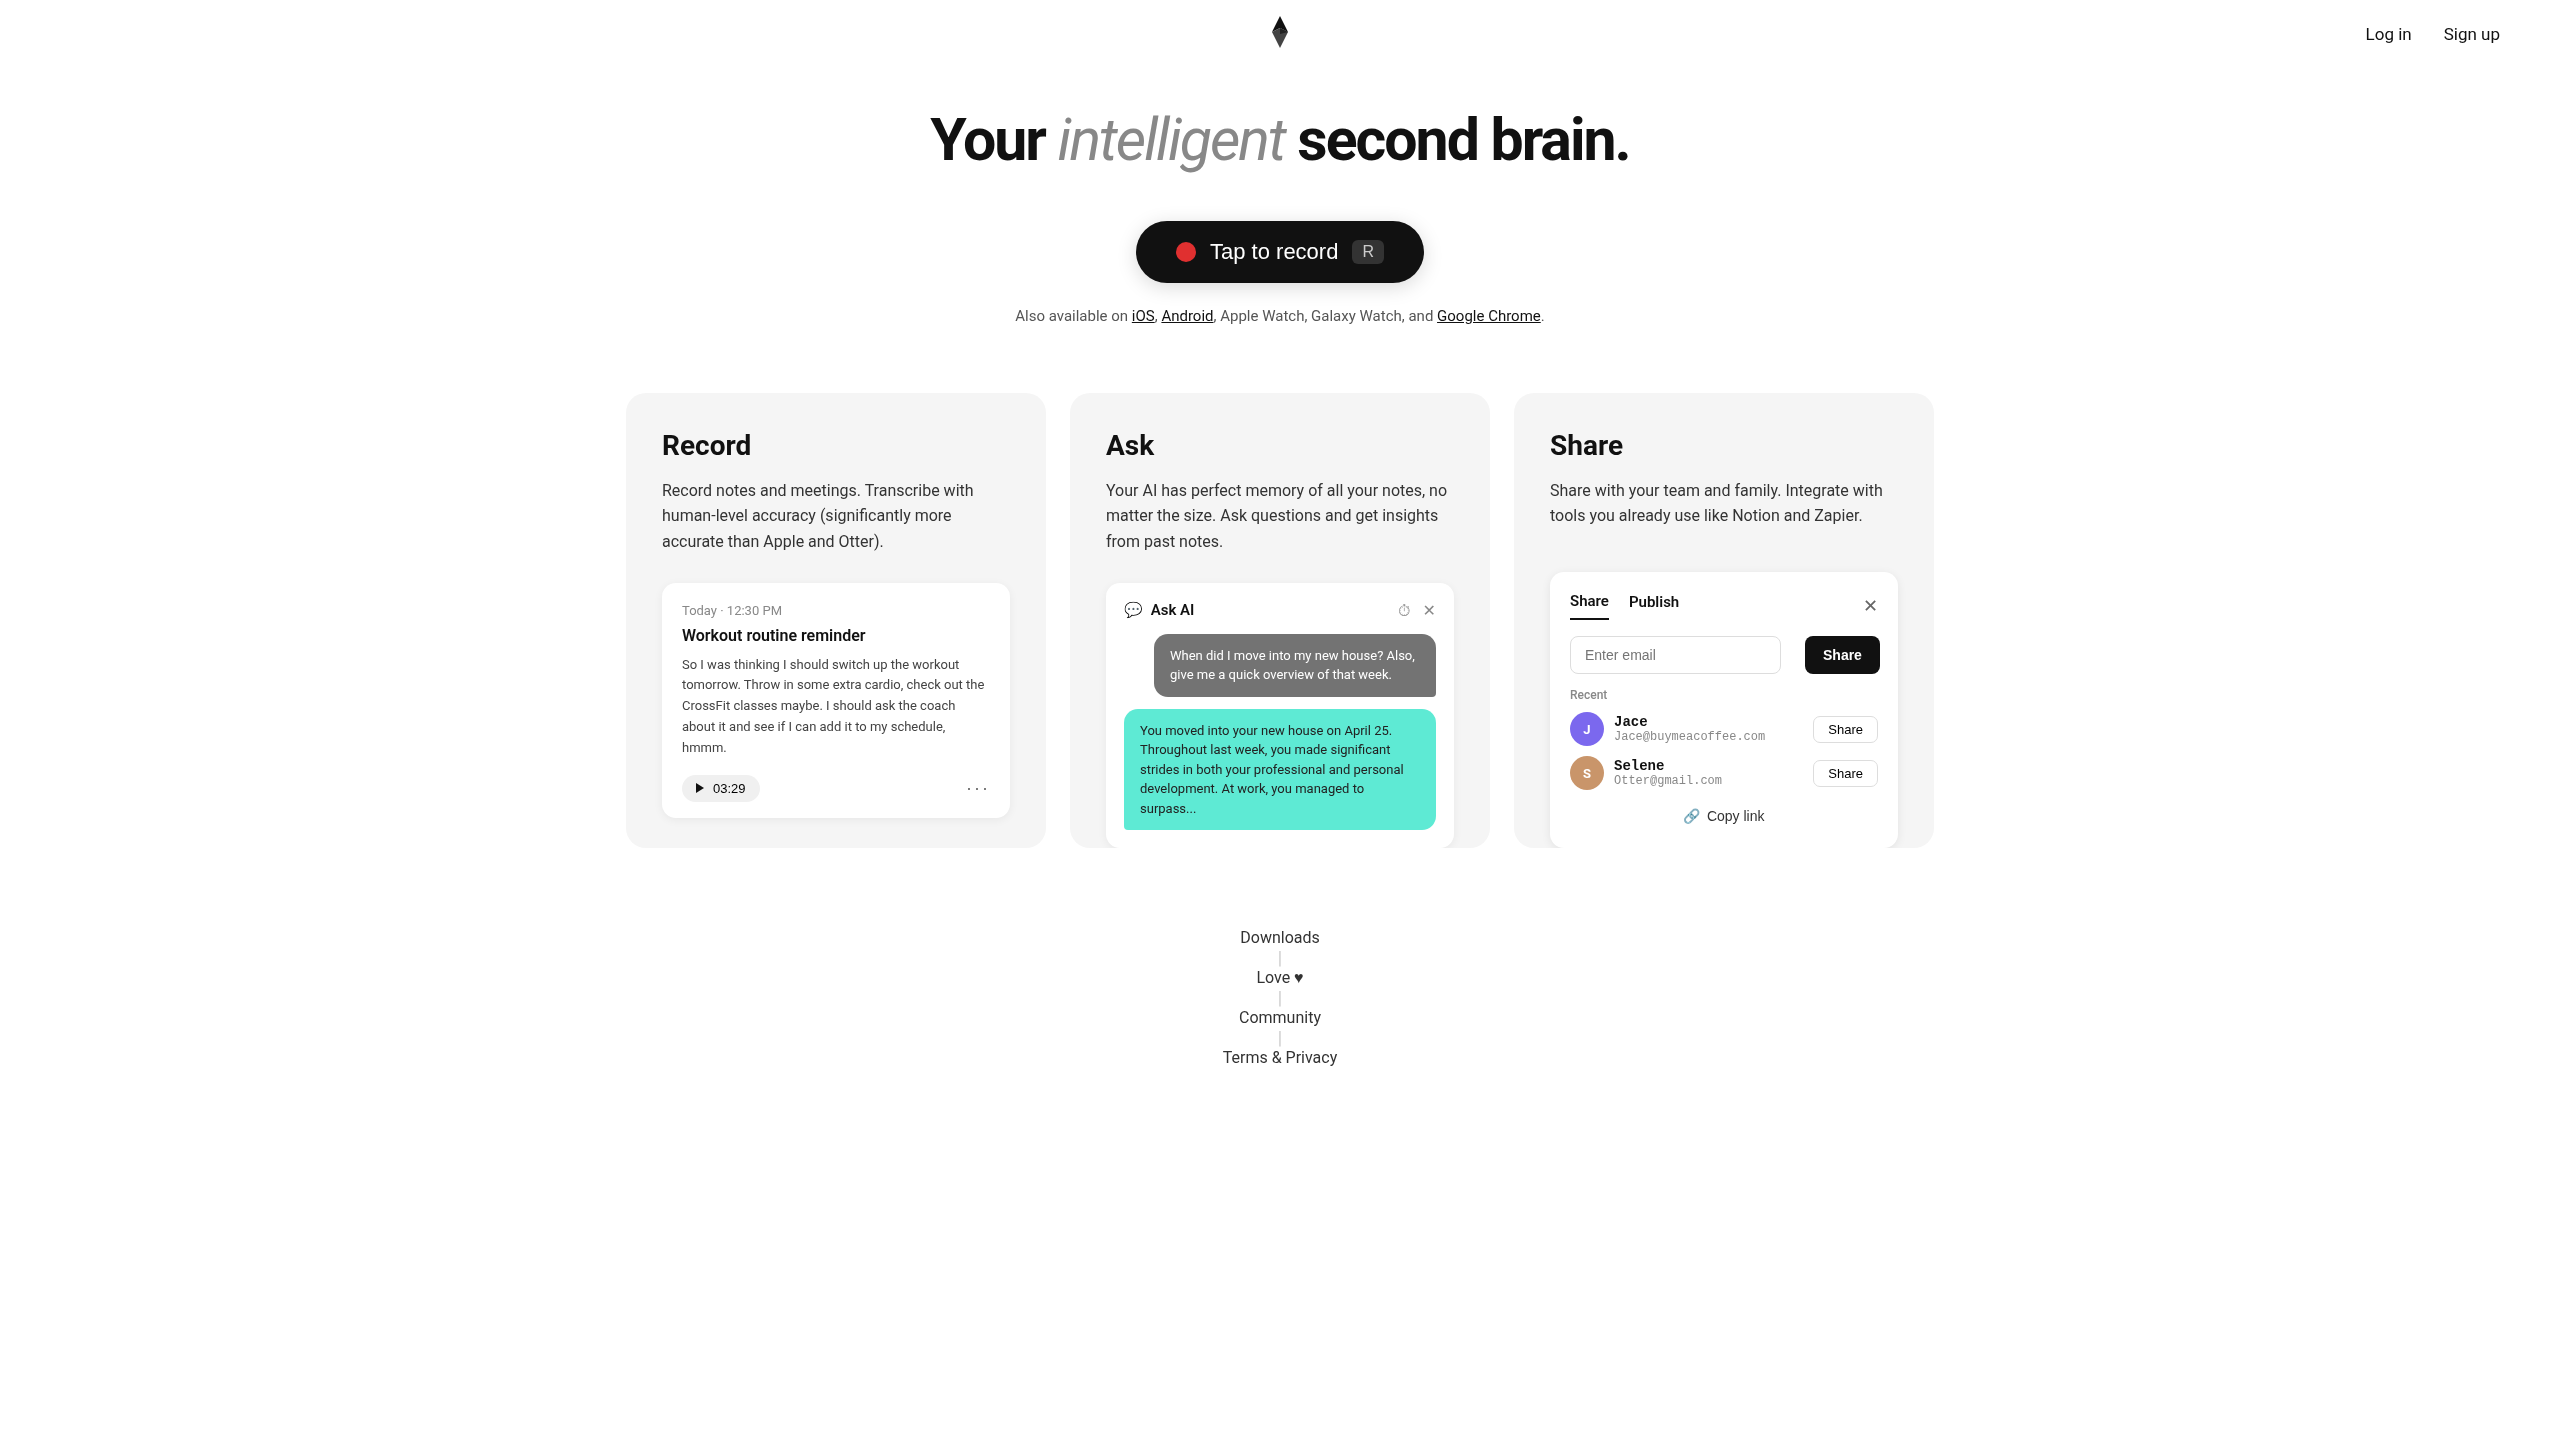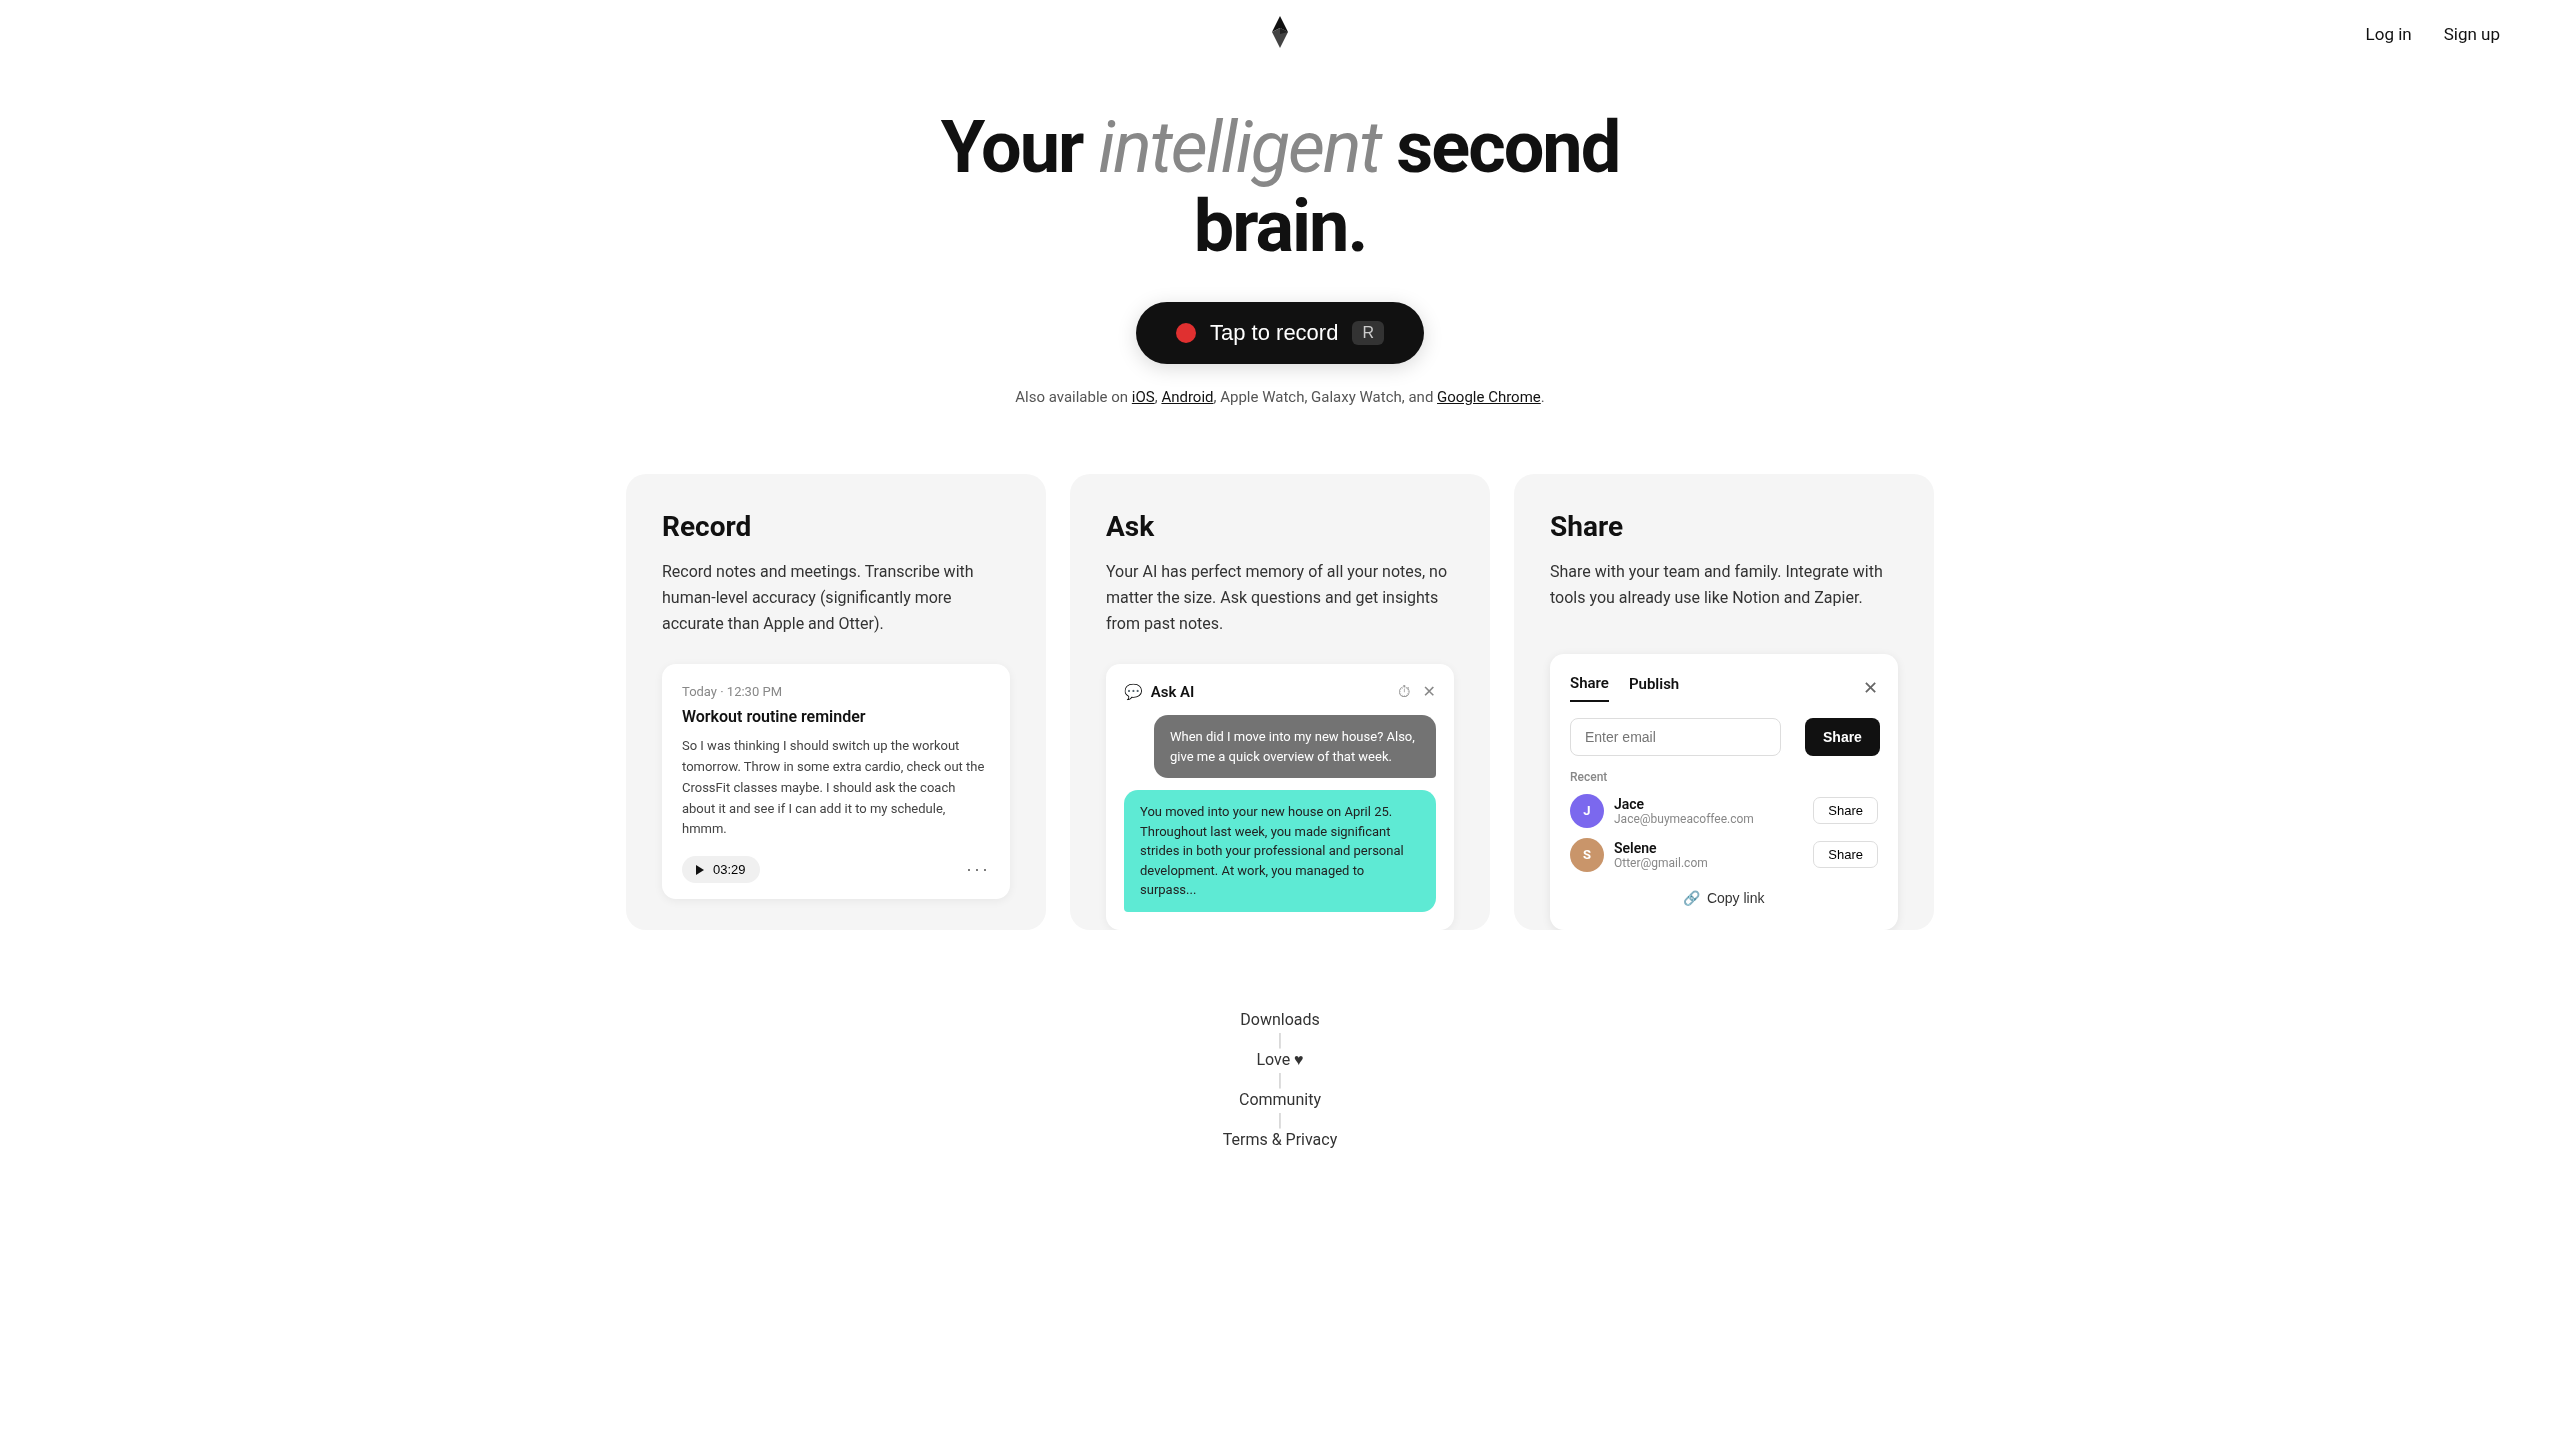--- a/index.html
+++ b/index.html
@@ -47,26 +47,26 @@
     .hero {
       display: flex;
       flex-direction: column;
       align-items: center;
       padding: 40px 20px 20px;
       text-align: center;
       max-width: 900px;
       width: 100%;
     }
     .hero-title {
-      font-size: 72px;
+      font-size: 59px;
       font-weight: 700;
       line-height: 1.1;
       letter-spacing: -2px;
       color: #111;
-      margin-bottom: 36px;
+      margin-bottom: 48px;
     }
     .hero-title .italic {
       font-style: italic;
       font-weight: 400;
       color: #888;
     }
 
     
     .record-btn {
       background: #111;
@@ -325,20 +325,21 @@
       flex-shrink: 0;
       display: flex;
       align-items: center;
       justify-content: center;
       font-weight: 700;
       font-size: 13px;
       color: #fff;
     }
     .person-info {
       flex: 1;
+      font-family: Liberation Mono, monospace;
     }
     .person-name {
       font-size: 14px;
       font-weight: 600;
     }
     .person-email {
       font-size: 12px;
       color: #888;
     }
     .person-share-btn {

